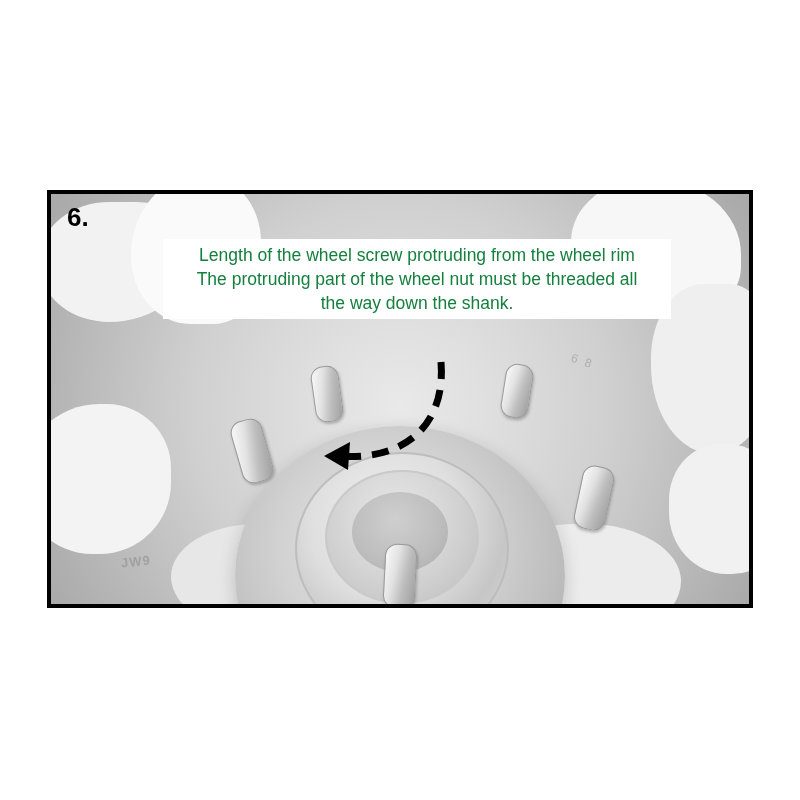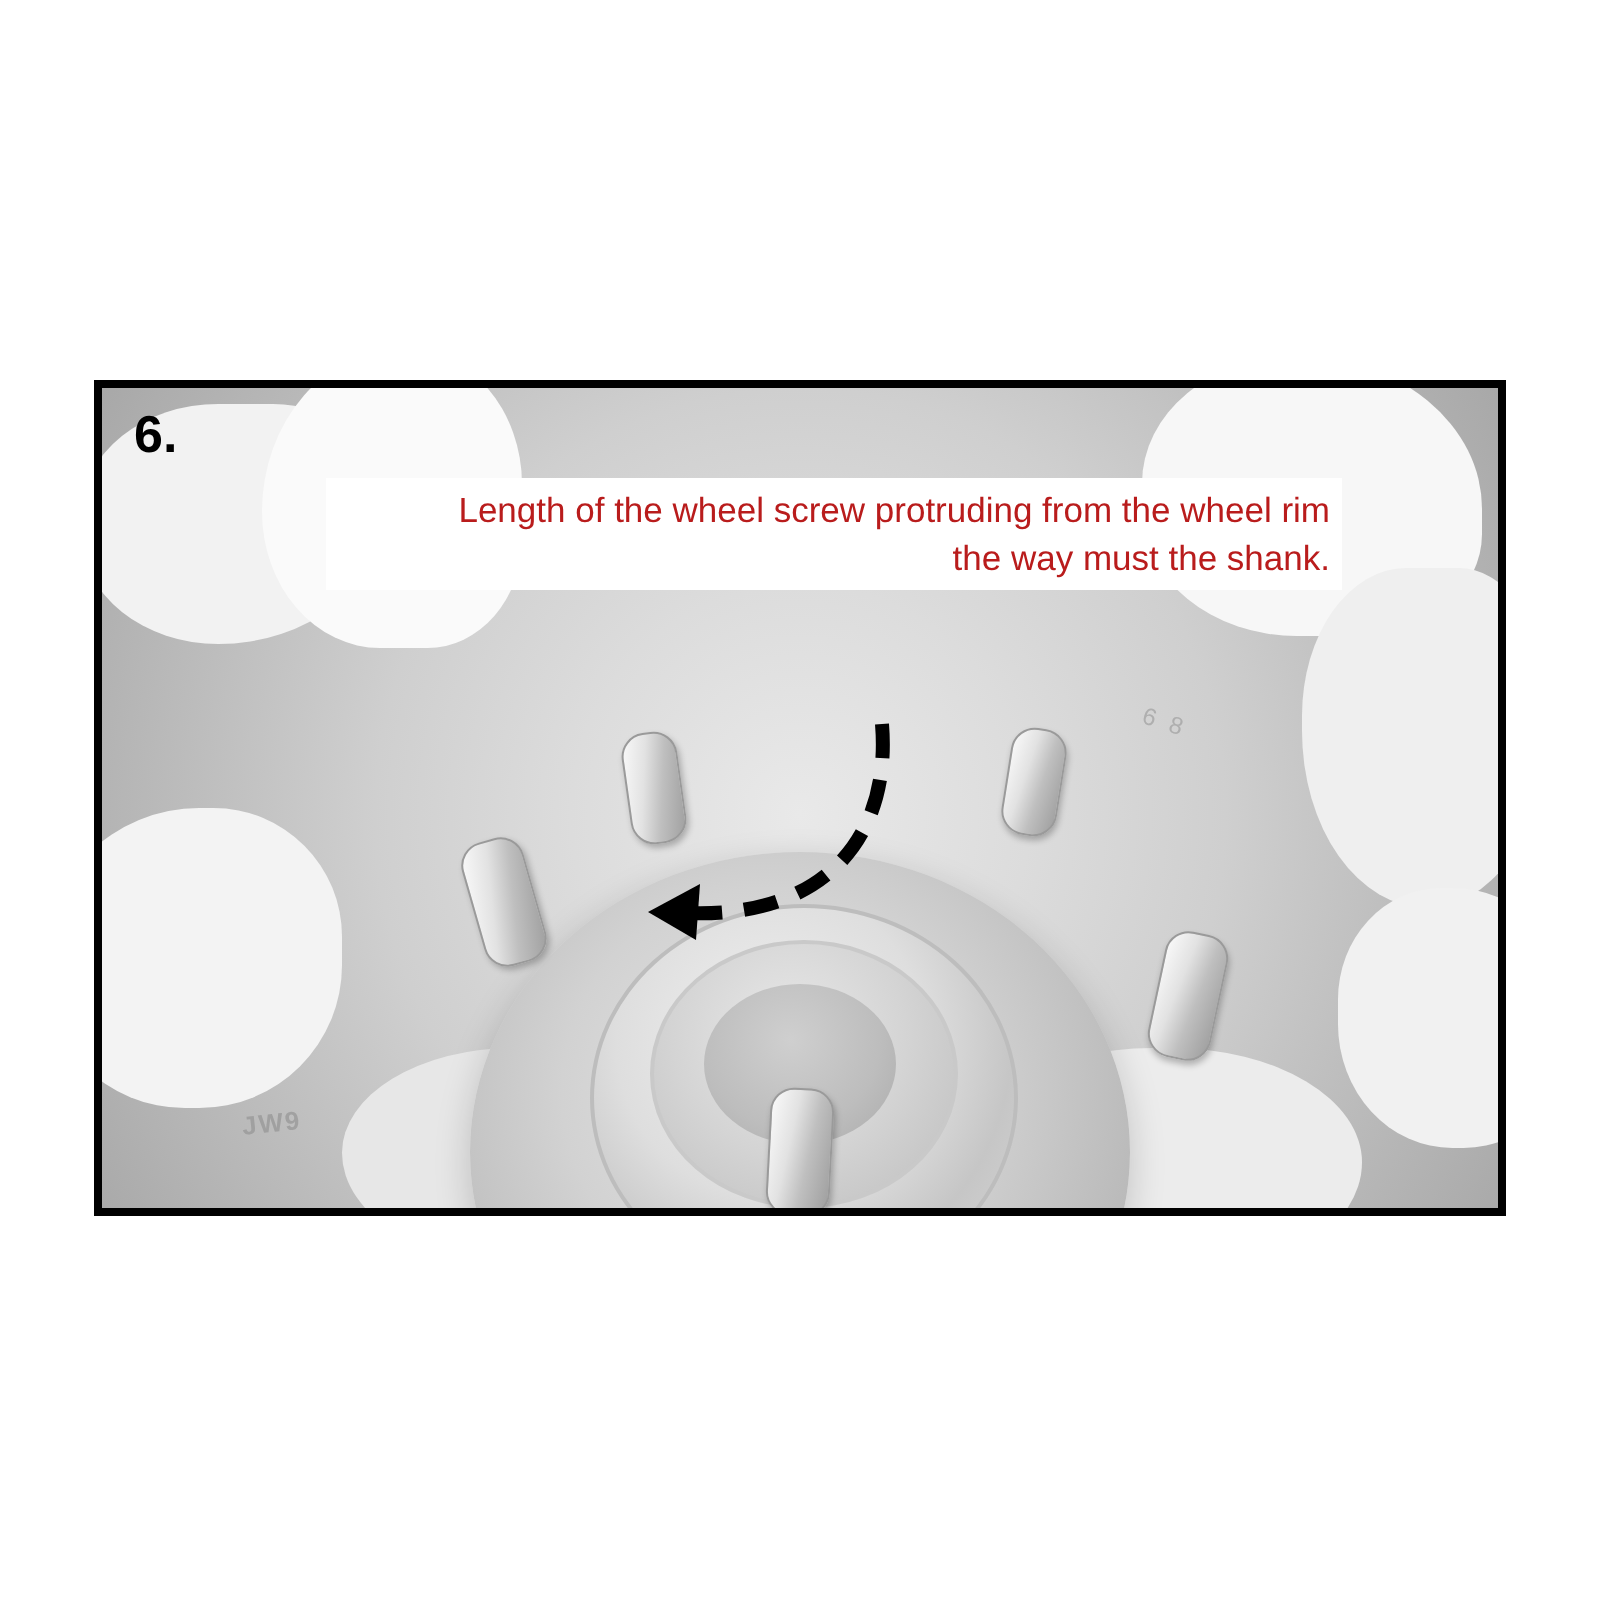--- a/index.html
+++ b/index.html
@@ -149,24 +149,24 @@
     font-family: "Liberation Sans", sans-serif;
   }
 
   
   .caption {
     position: absolute;
     left: 112px;
     top: 45px;
     width: 508px;
     background: #ffffff;
-    color: #b91c1c;
+    color: #15803d;
     font-size: 17.5px;
     line-height: 24px;
-    text-align: right;
+    text-align: center;
     padding: 4px 6px;
     box-sizing: border-box;
   }
   .caption p { margin: 0; }
 
   
   .arrow-svg {
     position: absolute;
     left: 215px;
     top: 150px;
@@ -209,17 +209,18 @@
       <svg class="arrow-svg" viewBox="0 0 220 140">
         <path d="M175 18 C 180 80, 140 118, 70 112" fill="none" stroke="#000000" stroke-width="7" stroke-dasharray="17 11" stroke-linecap="butt"></path>
         <polygon points="58,112 84,98 82,126" fill="#000000"></polygon>
       </svg>
     </div>
 
     <div class="step-number">6.</div>
 
     <div class="caption">
       <p>Length of the wheel screw protruding from the wheel rim</p>
-      <p>the way must the shank.</p>
+      <p>The protruding part of the wheel nut must be threaded all</p>
+      <p>the way down the shank.</p>
     </div>
 
   </div>
 </div>
 
 </body></html>

